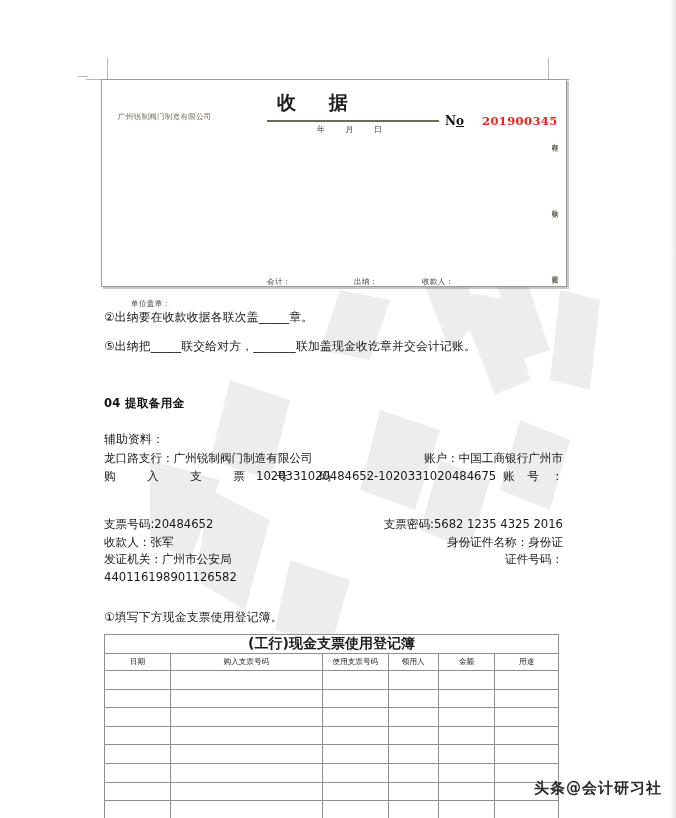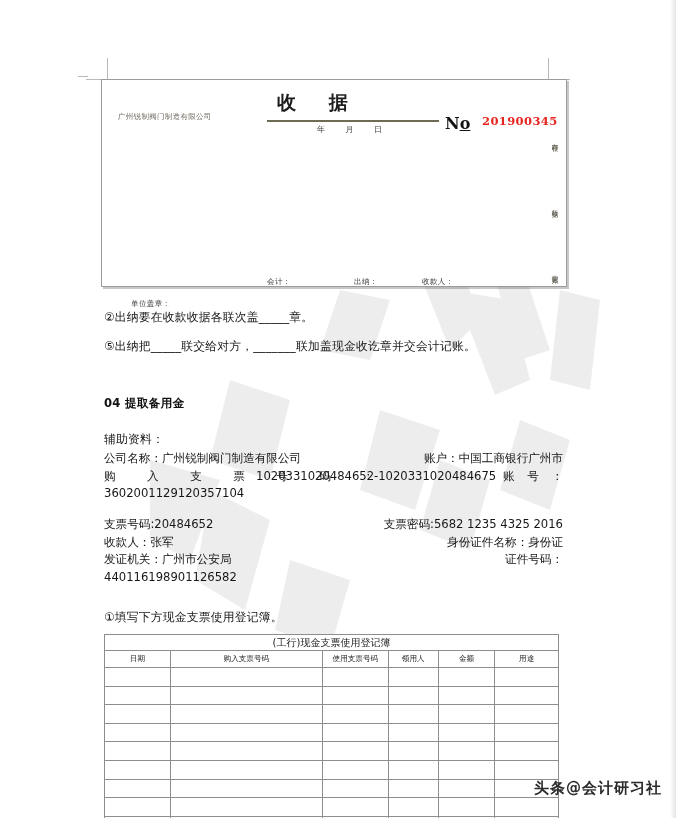--- a/index.html
+++ b/index.html
@@ -69,21 +69,21 @@
     position:absolute; left:165px; top:40px; width:172px; height:1.5px;
     background:#6e6c55;
   }
   .rc-dmy {
     position:absolute; left:215px; top:44px;
     font-size:8px; letter-spacing:9px; color:#3b3b3b;
   }
   .rc-no {
     position:absolute; left:343px; top:34px;
     font-family:"DejaVu Serif","Liberation Serif",serif;
-    font-size:16px; font-weight:700; color:#141414;
+    font-size:12px; font-weight:700; color:#141414;
   }
   .rc-no u { text-decoration:underline; }
   .rc-nonum {
     position:absolute; left:380px; top:34px;
     font-family:"DejaVu Serif","Liberation Serif",serif;
     font-size:11.5px; font-weight:700; color:#e8241f; letter-spacing:.4px;
   }
   .rc-rows { position:absolute; left:0; top:70px; width:100%; }
   .rc-row { position:relative; height:28px; }
   .rc-label {
@@ -163,21 +163,21 @@
   }
   .tbl td, .tbl th {
     border:1px solid #8e8e8e;
     height:16px;
     font-weight:400;
     font-size:7.6px;
     color:#2a2a2a;
     text-align:center;
     padding:0;
   }
-  .tbl .cap { font-size:10px; font-weight:400; color:#1c1c1c; height:15px; }
+  .tbl .cap { font-size:14px; font-weight:700; color:#1c1c1c; height:15px; }
   .tbl .hd  { font-size:7.6px; color:#242424; height:16px; }
   .tbl .body td { height:17.6px; }
 
   
   .wm-foot {
     position:absolute; right:14px; top:779px;
     font-size:15px; font-weight:700; color:#2b2b2b;
     letter-spacing:1px; white-space:nowrap;
   }
 </style>
@@ -241,30 +241,27 @@
   </div>
 
   <div class="p p-step2">②出纳要在收款收据各联次盖_____章。</div>
   <div class="p p-step5">⑤出纳把_____联交给对方，_______联加盖现金收讫章并交会计记账。</div>
 
   <div class="h-sect">04 提取备用金</div>
   <div class="p p-aux">辅助资料：</div>
 
   <div class="info info-a">
     <div class="row">
-      <span class="l"><span>公司名称：</span><span>广州锐制阀门制造有限公司</span></span>
+      <span class="l"><span>龙口路支行：</span><span>广州锐制阀门制造有限公司</span></span>
       <span class="r"><span>账户：</span><span>中国工商银行广州市</span></span>
     </div>
     <div class="row">
       <span class="jl">购 入 支 票 号 码 ：</span>
       <span style="position:absolute;left:152px;top:0;">1020331020484652-1020331020484675</span>
       <span class="jr">账 号 ：</span>
-    </div>
-    <div class="row">
-      <span class="l">3602001129120357104</span>
     </div>
   </div>
 
   <div class="info info-b">
     <div class="row">
       <span class="l"><span>支票号码:</span><span>20484652</span></span>
       <span class="r2"><span>支票密码:</span><span>5682 1235 4325 2016</span></span>
     </div>
     <div class="row">
       <span class="l"><span>收款人：</span><span>张军</span></span>

